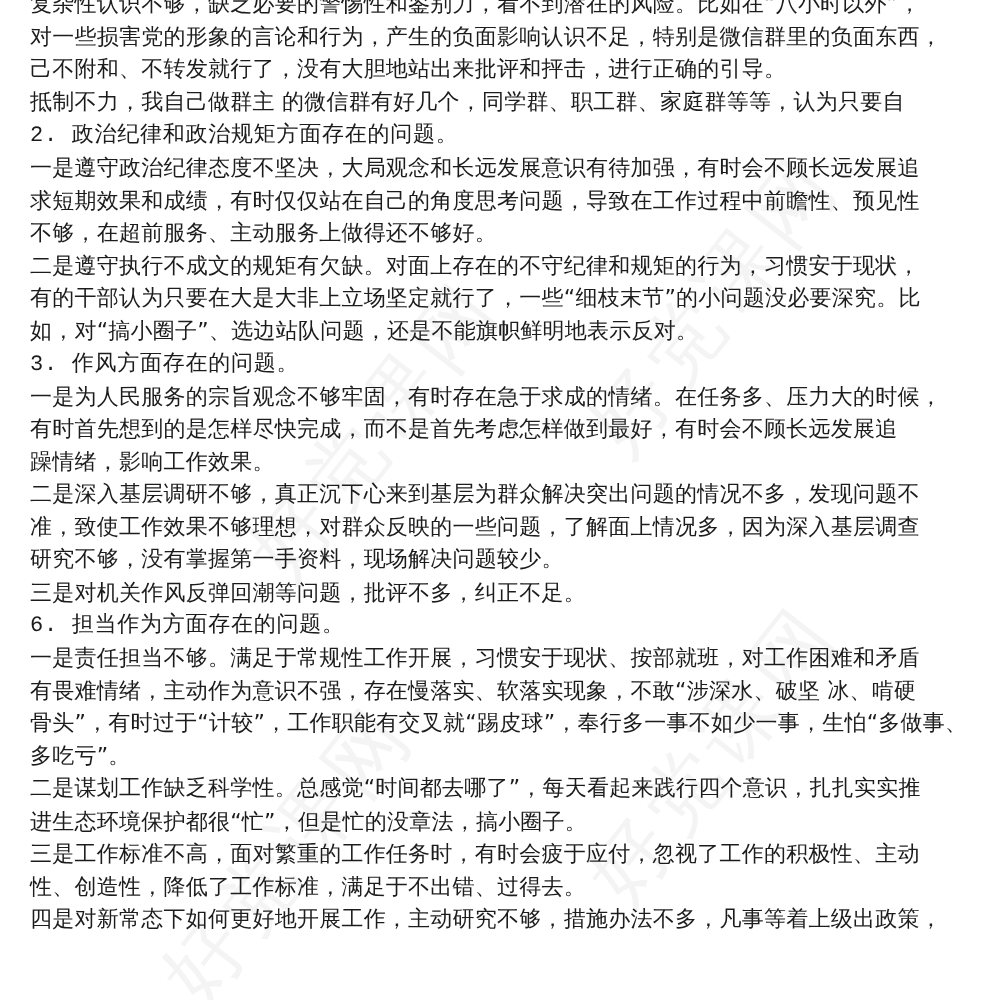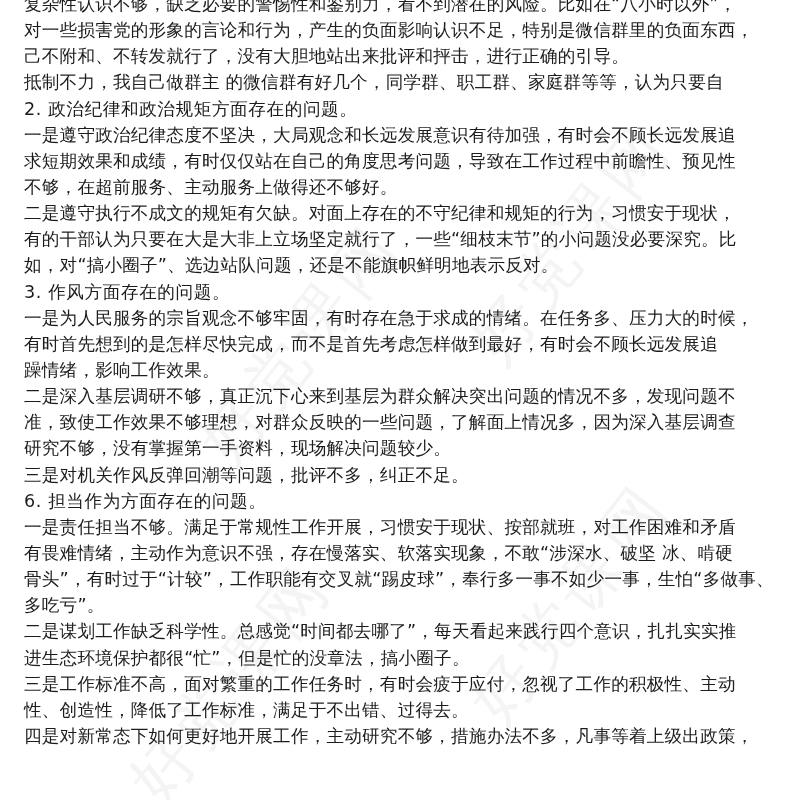--- a/index.html
+++ b/index.html
@@ -36,20 +36,21 @@
       height: 26.15px;
       line-height: 26.15px;
       font-family: "DejaVu Sans", "Liberation Sans", sans-serif;
       font-size: 17.6px;
       color: #1c1c1c;
       white-space: nowrap;
       letter-spacing: 0.2px;
     }
     .line.heading {
       letter-spacing: 0.6px;
+      font-family: Liberation Mono, monospace;
     }
     .watermark {
       position: absolute;
       pointer-events: none;
       font-family: "DejaVu Sans", sans-serif;
       font-size: 64px;
       color: rgba(0,0,0,0.045);
       transform: rotate(-52deg);
       white-space: nowrap;
       letter-spacing: 6px;

